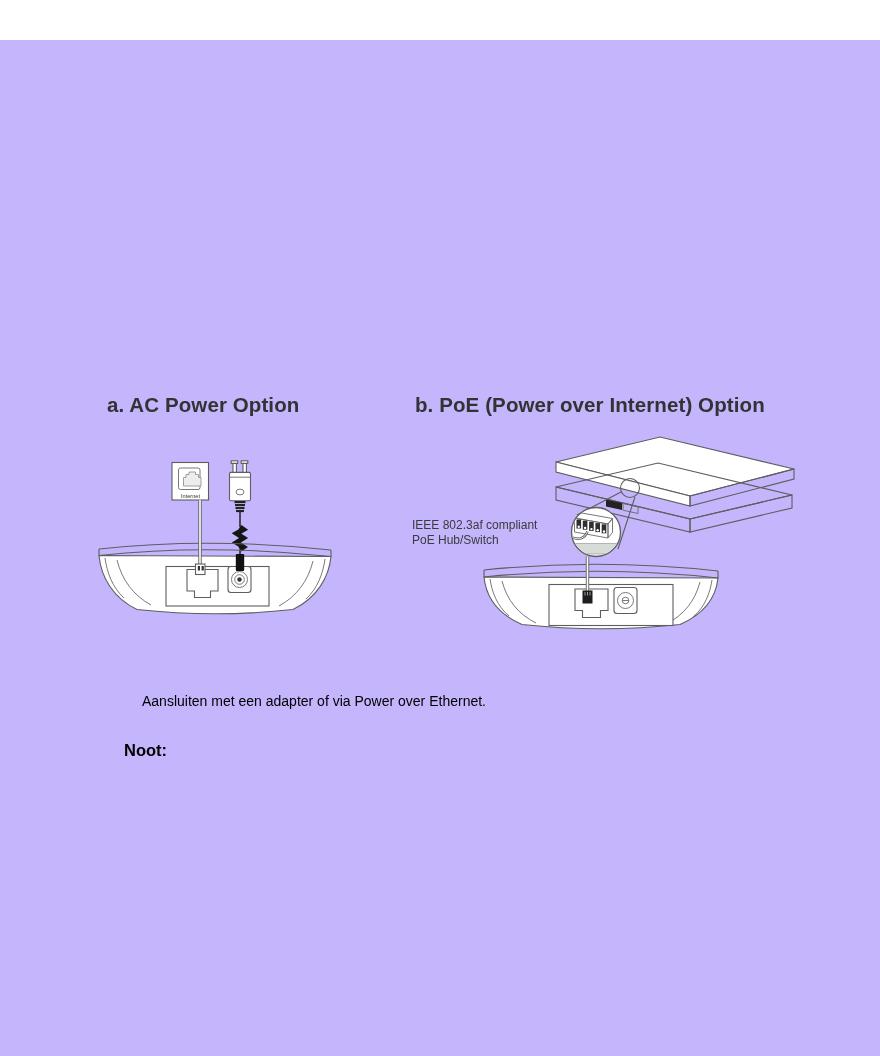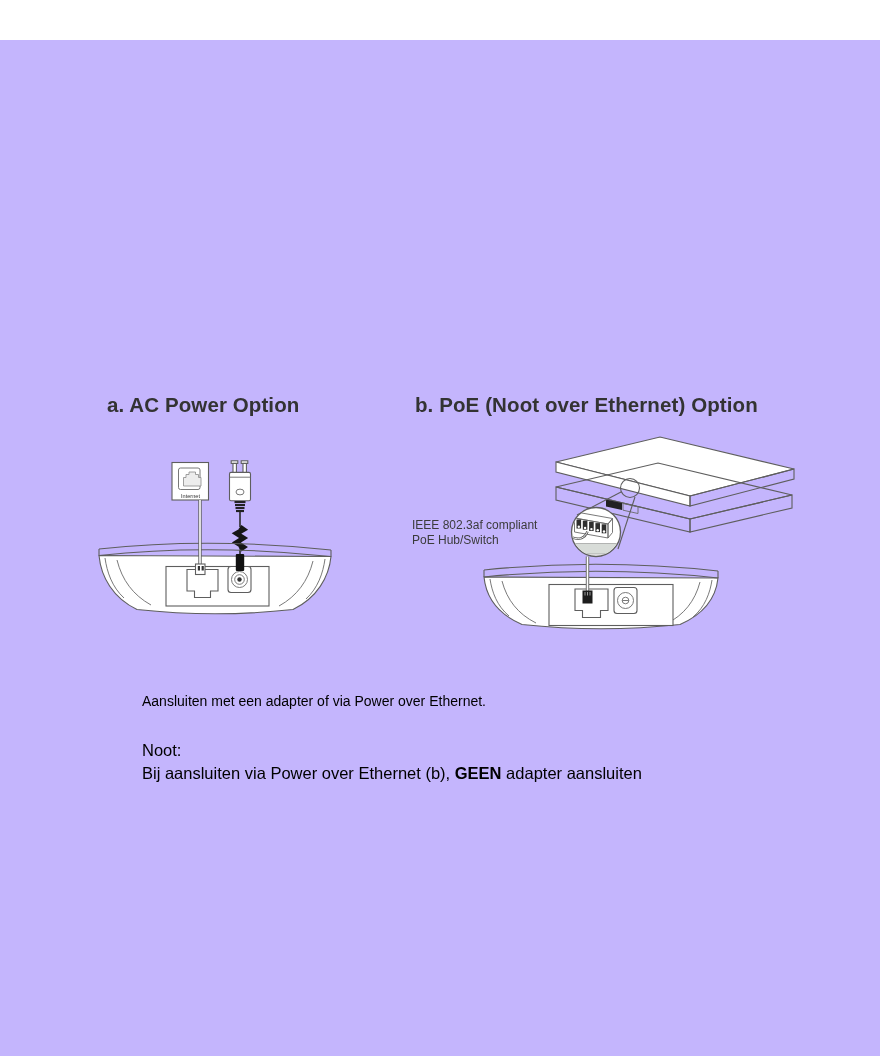--- a/index.html
+++ b/index.html
@@ -14,36 +14,36 @@
   .heading-a { left:107px; top:353px; }
   .heading-b { left:415px; top:353px; }
   svg.illus { position:absolute; overflow:visible; }
   .illus-a { left:90px;  top:395px; }
   .illus-b { left:400px; top:388px; }
   .intro {
     position:absolute; left:142px; top:653px; margin:0;
     font-size:14px; color:#000000; white-space:nowrap;
   }
   .note {
-    position:absolute; left:142px; top:699px;
-    font-size:16.5px; line-height:22.5px; color:#000000; white-space:nowrap;
+    position:absolute; left:124px; top:699px;
+    font-size:16.5px; line-height:22.5px; color:#000000; white-space:nowrap;font-weight:bold;
   }
   .svg-label { font-size:12px; fill:#3b3b3b; font-family:"Liberation Sans",sans-serif; }
   .svg-tiny  { font-size:5.6px; fill:#333333; font-family:"Liberation Sans",sans-serif; }
   .ln   { stroke:#5e5e5e; stroke-width:1.1; fill:none; }
   .lnf  { stroke:#5e5e5e; stroke-width:1.1; fill:#ffffff; }
   .thin { stroke:#6a6a6a; stroke-width:0.9; fill:none; }
 </style>
 </head>
 <body>
 
 <div class="page">
 
   <h2 class="heading heading-a">a. AC Power Option</h2>
-  <h2 class="heading heading-b">b. PoE (Noot over Ethernet) Option</h2>
+  <h2 class="heading heading-b">b. PoE (Power over Internet) Option</h2>
 
   <svg class="illus illus-a" width="250" height="205" viewBox="90 395 250 205" xmlns="http://www.w3.org/2000/svg">
 
     <g>
       <rect x="172" y="422.5" width="36.5" height="37.5" class="lnf"></rect>
       <rect x="178.5" y="428" width="21.5" height="21.5" rx="2" class="thin" fill="#ffffff"></rect>
       <path d="M 183.5,446 v -8.5 h 2.5 v -3 h 3 v -2.5 h 6.5 v 2.5 h 3 v 3 h 2.5 v 8.5 z" fill="#ededed" stroke="#8a8a8a" stroke-width="0.8"></path>
       <text x="190.5" y="457.5" text-anchor="middle" class="svg-tiny">Internet</text>
     </g>
 
@@ -177,16 +177,15 @@
     <g>
       <text x="412" y="489" class="svg-label">IEEE 802.3af compliant</text>
       <text x="412" y="504" class="svg-label">PoE Hub/Switch</text>
     </g>
   </svg>
 
   <p class="intro">Aansluiten met een adapter of via Power over Ethernet.</p>
 
   <div class="note">
     <div>Noot:</div>
-    <div><span>Bij aansluiten via Power over Ethernet (b), </span><strong>GEEN</strong><span> adapter aansluiten</span></div>
   </div>
 
 </div>
 
 </body></html>

